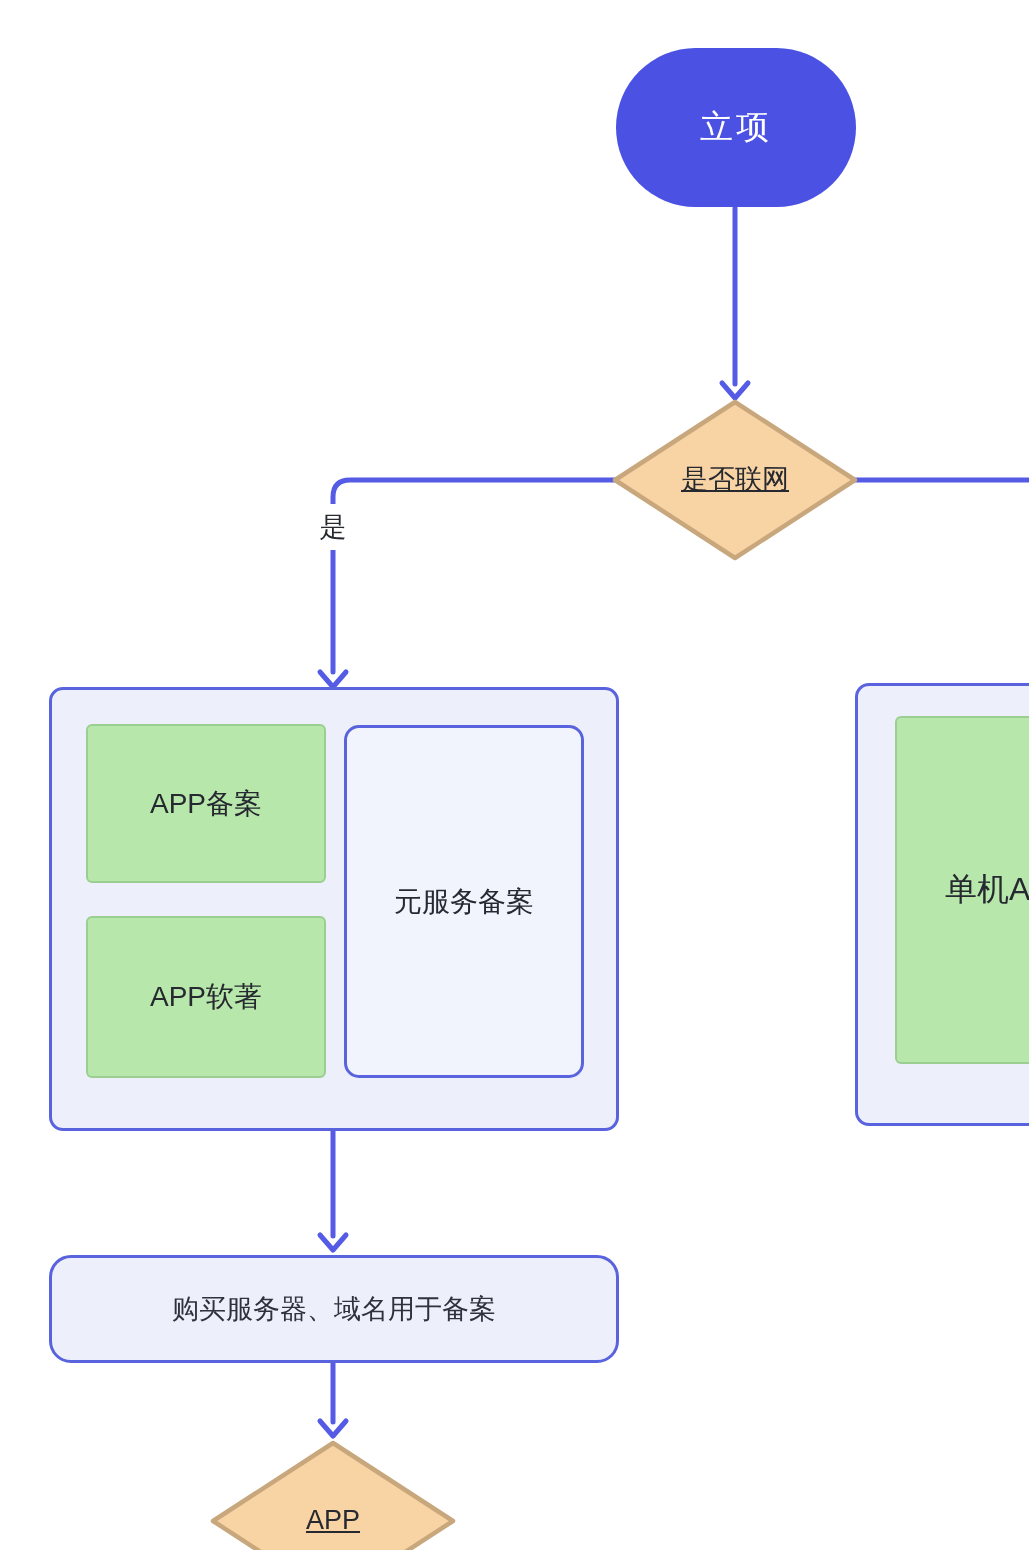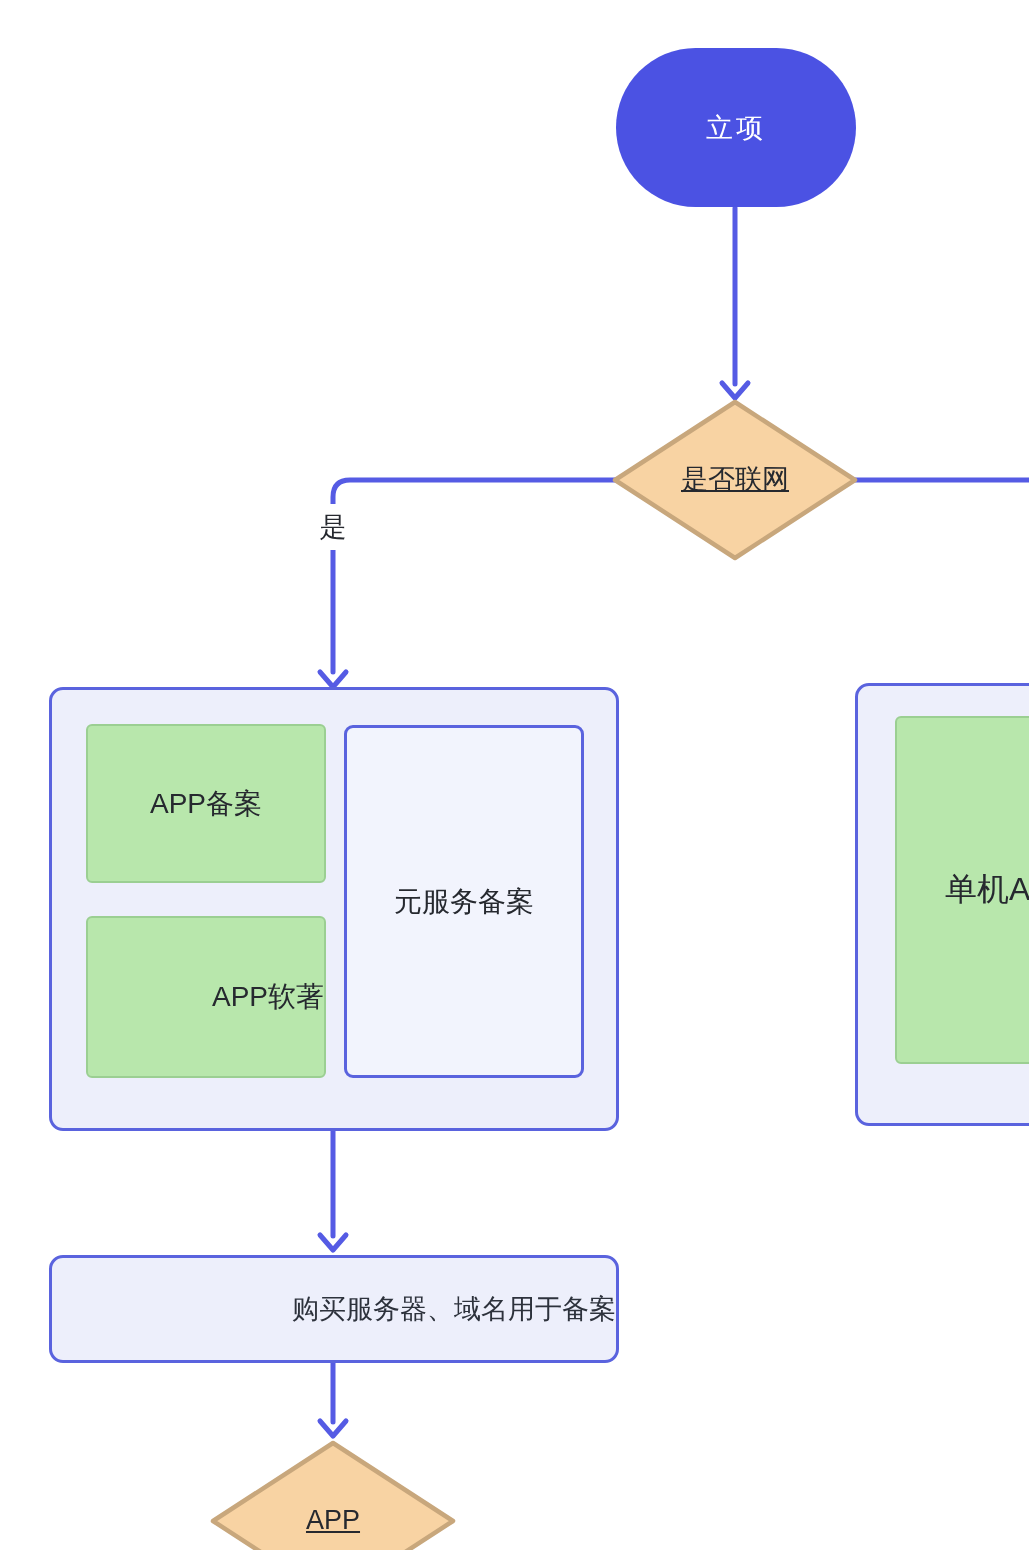--- a/index.html
+++ b/index.html
@@ -16,21 +16,21 @@
   .node-label{
     position:absolute;display:flex;align-items:center;justify-content:center;
     font-size:27px;line-height:1.3;white-space:nowrap;text-decoration:underline;
   }
 
   
   .stadium{
     position:absolute;left:616px;top:48px;width:240px;height:159px;
     background:var(--accent-blue,#4b52e3);border-radius:80px;
     display:flex;align-items:center;justify-content:center;
-    color:var(--text-white,#ffffff);font-size:27px;letter-spacing:3px;
+    color:var(--text-white,#ffffff);font-size:33px;letter-spacing:3px;
   }
 
   
   .diamond-svg{position:absolute;overflow:visible;}
 
   
   .group-box{
     position:absolute;background:var(--group-fill,#edeffb);
     border:3px solid var(--box-border-blue,#5a63de);border-radius:14px;
   }
@@ -42,21 +42,21 @@
   .meta-node{
     position:absolute;background:var(--subbox-fill,#f2f4fd);
     border:3px solid var(--box-border-blue,#5a63de);border-radius:9px;
     display:flex;align-items:center;justify-content:center;font-size:28px;
   }
 
   
   .process-box{
     position:absolute;left:49px;top:1255px;width:564px;height:102px;
     background:var(--group-fill,#edeffb);border:3px solid var(--box-border-blue,#5a63de);
-    border-radius:14px;display:flex;align-items:center;justify-content:flex-end;font-size:27px;
+    border-radius:22px;display:flex;align-items:center;justify-content:center;font-size:27px;
     color:#2d323c;
   }
 
   
   .edge-label{
     position:absolute;left:308px;top:504px;width:50px;height:46px;background:#ffffff;
     display:flex;align-items:center;justify-content:center;font-size:27px;
   }
 
   
@@ -98,24 +98,24 @@
   </div>
 
   <div class="edge-label">
     <span>是</span>
   </div>
 
   <div class="group-box" style="left:49px;top:687px;width:564px;height:438px;">
     <div class="green-node" style="left:34px;top:34px;width:236px;height:155px;">
       <span>APP备案</span>
     </div>
-    <div class="green-node" style="left:34px;top:226px;width:236px;height:158px;justify-content:flex-end;">
+    <div class="green-node" style="left:34px;top:226px;width:236px;height:158px;">
       <span>APP软著</span>
     </div>
-    <div class="meta-node" style="left:292px;top:35px;width:234px;height:347px;">
+    <div class="meta-node" style="left:292px;top:35px;width:234px;height:347px;border-radius:15px;">
       <span>元服务备案</span>
     </div>
   </div>
 
   <div class="group-box" style="left:855px;top:683px;width:330px;height:437px;">
     <div class="green-node" style="left:37px;top:30px;width:300px;height:344px;justify-content:flex-start;">
       <span class="offline-label">单机A</span>
     </div>
   </div>
 

